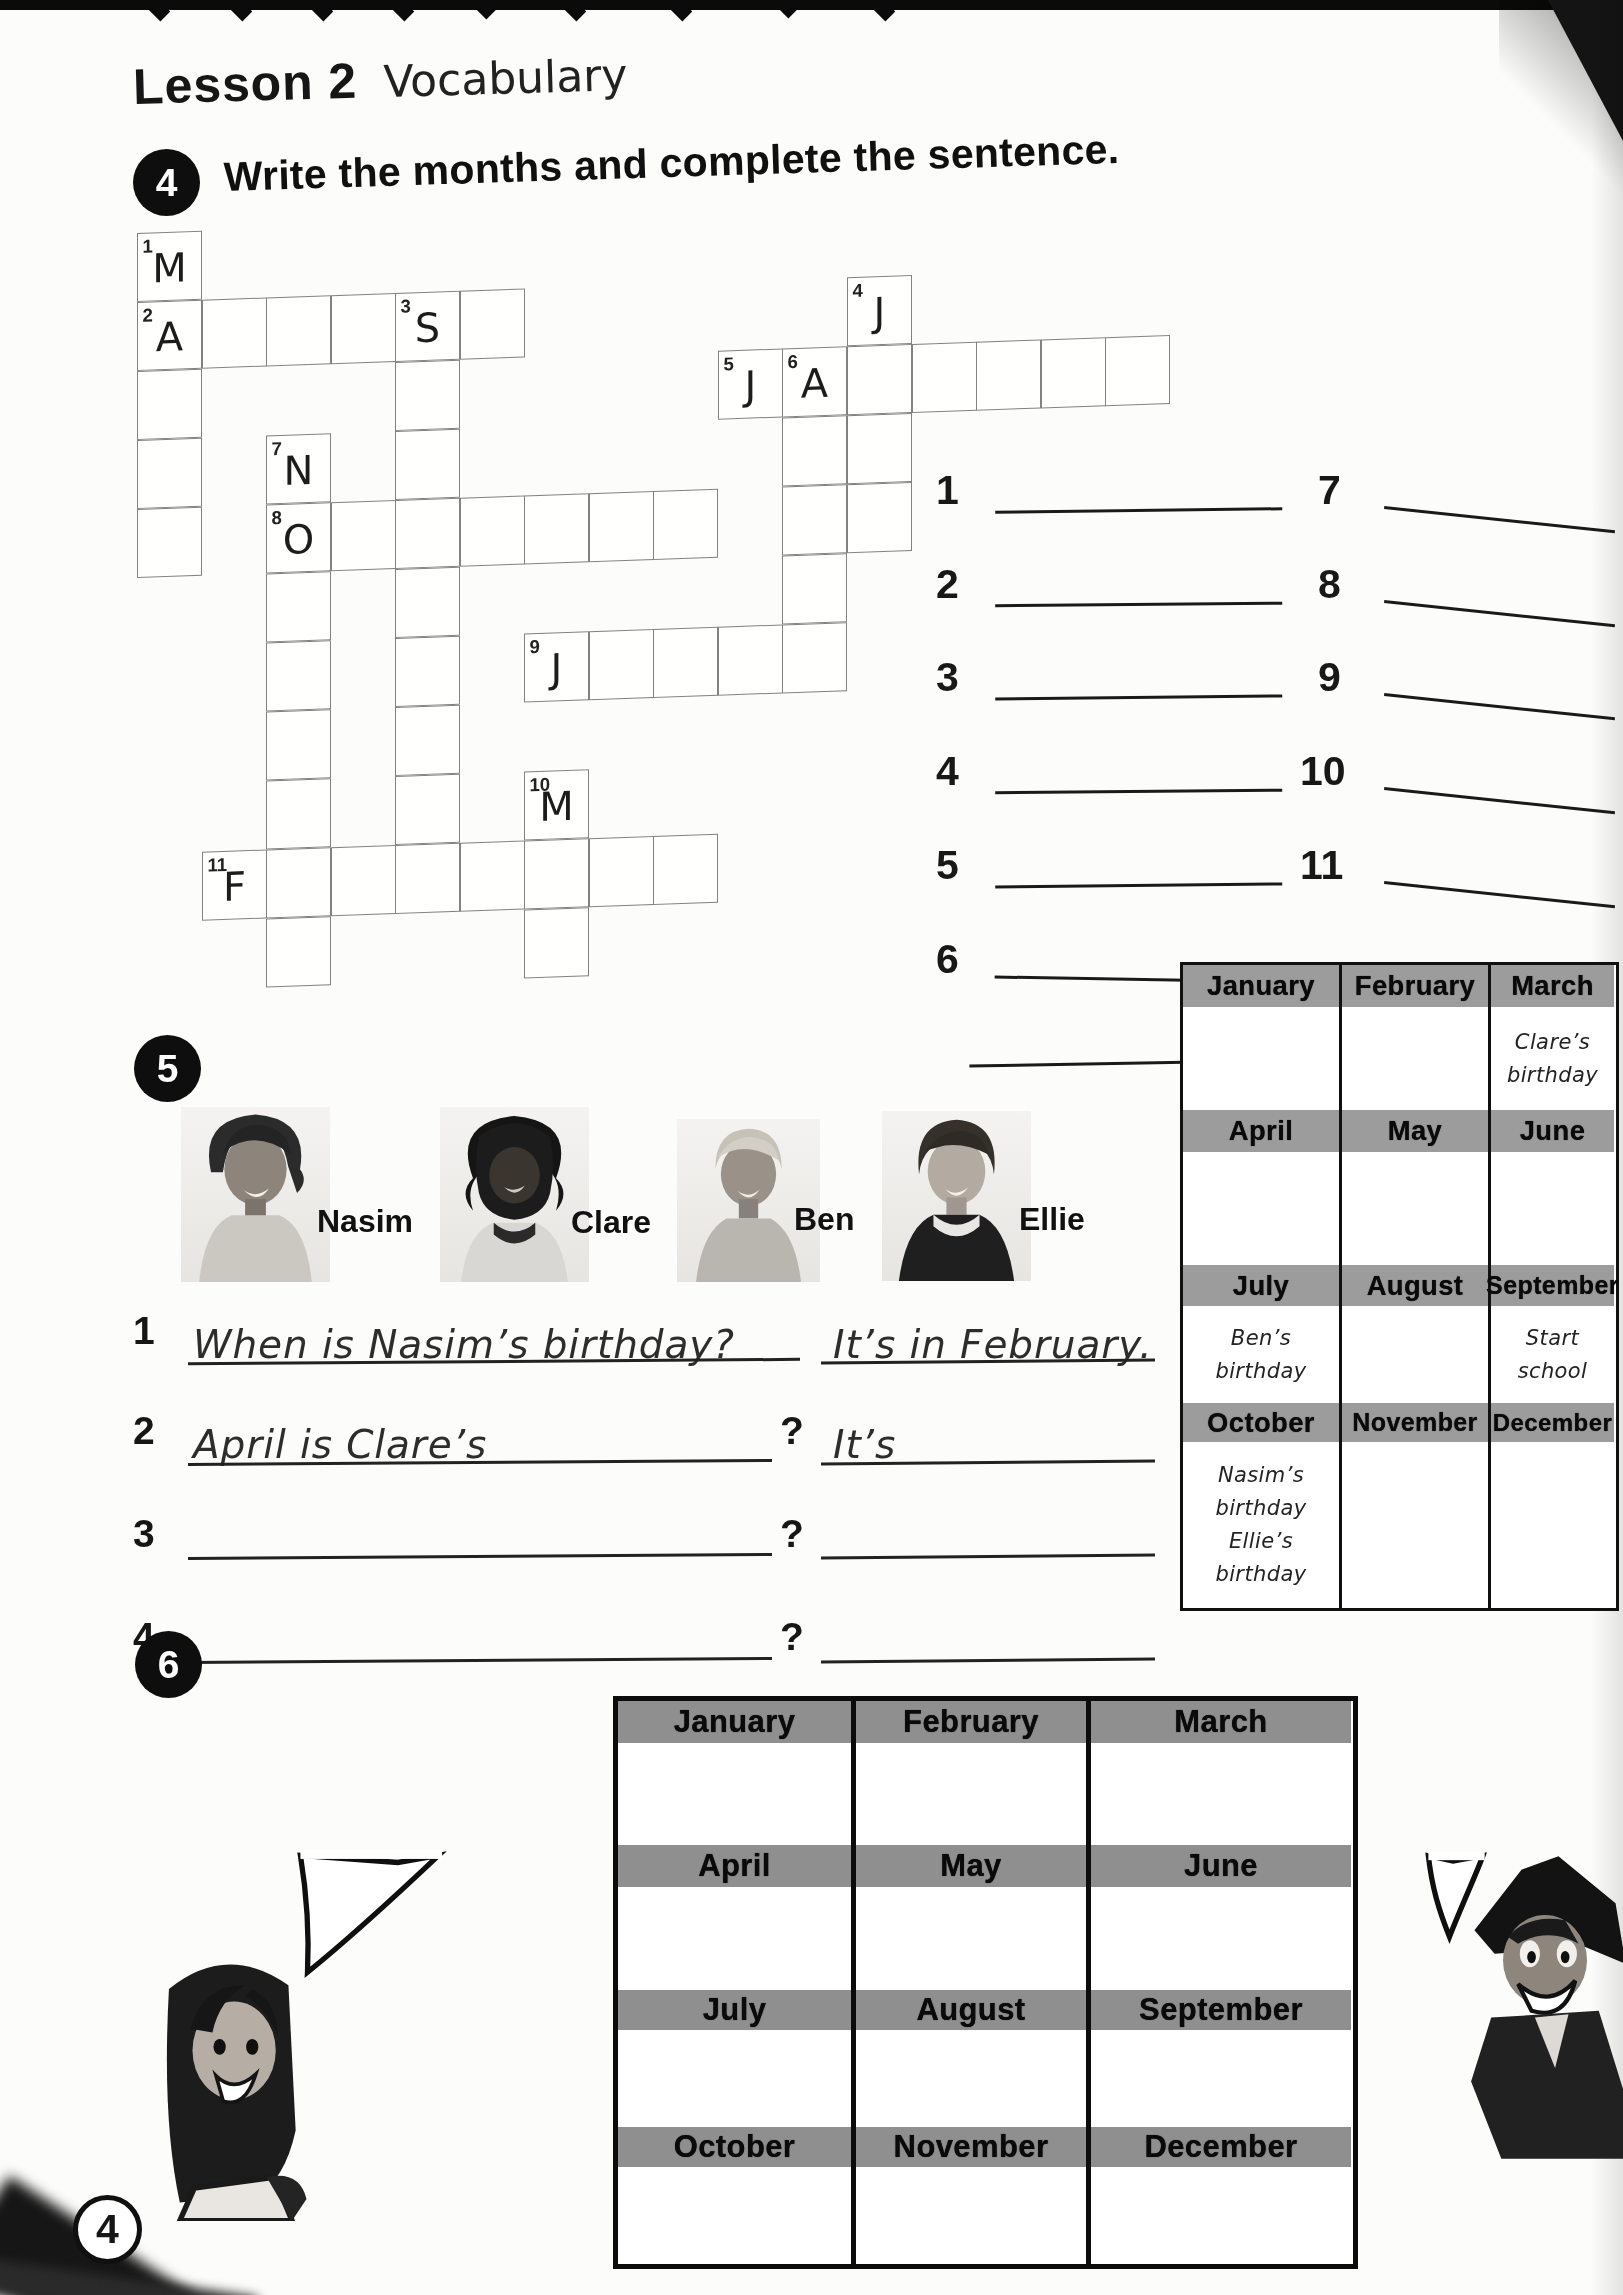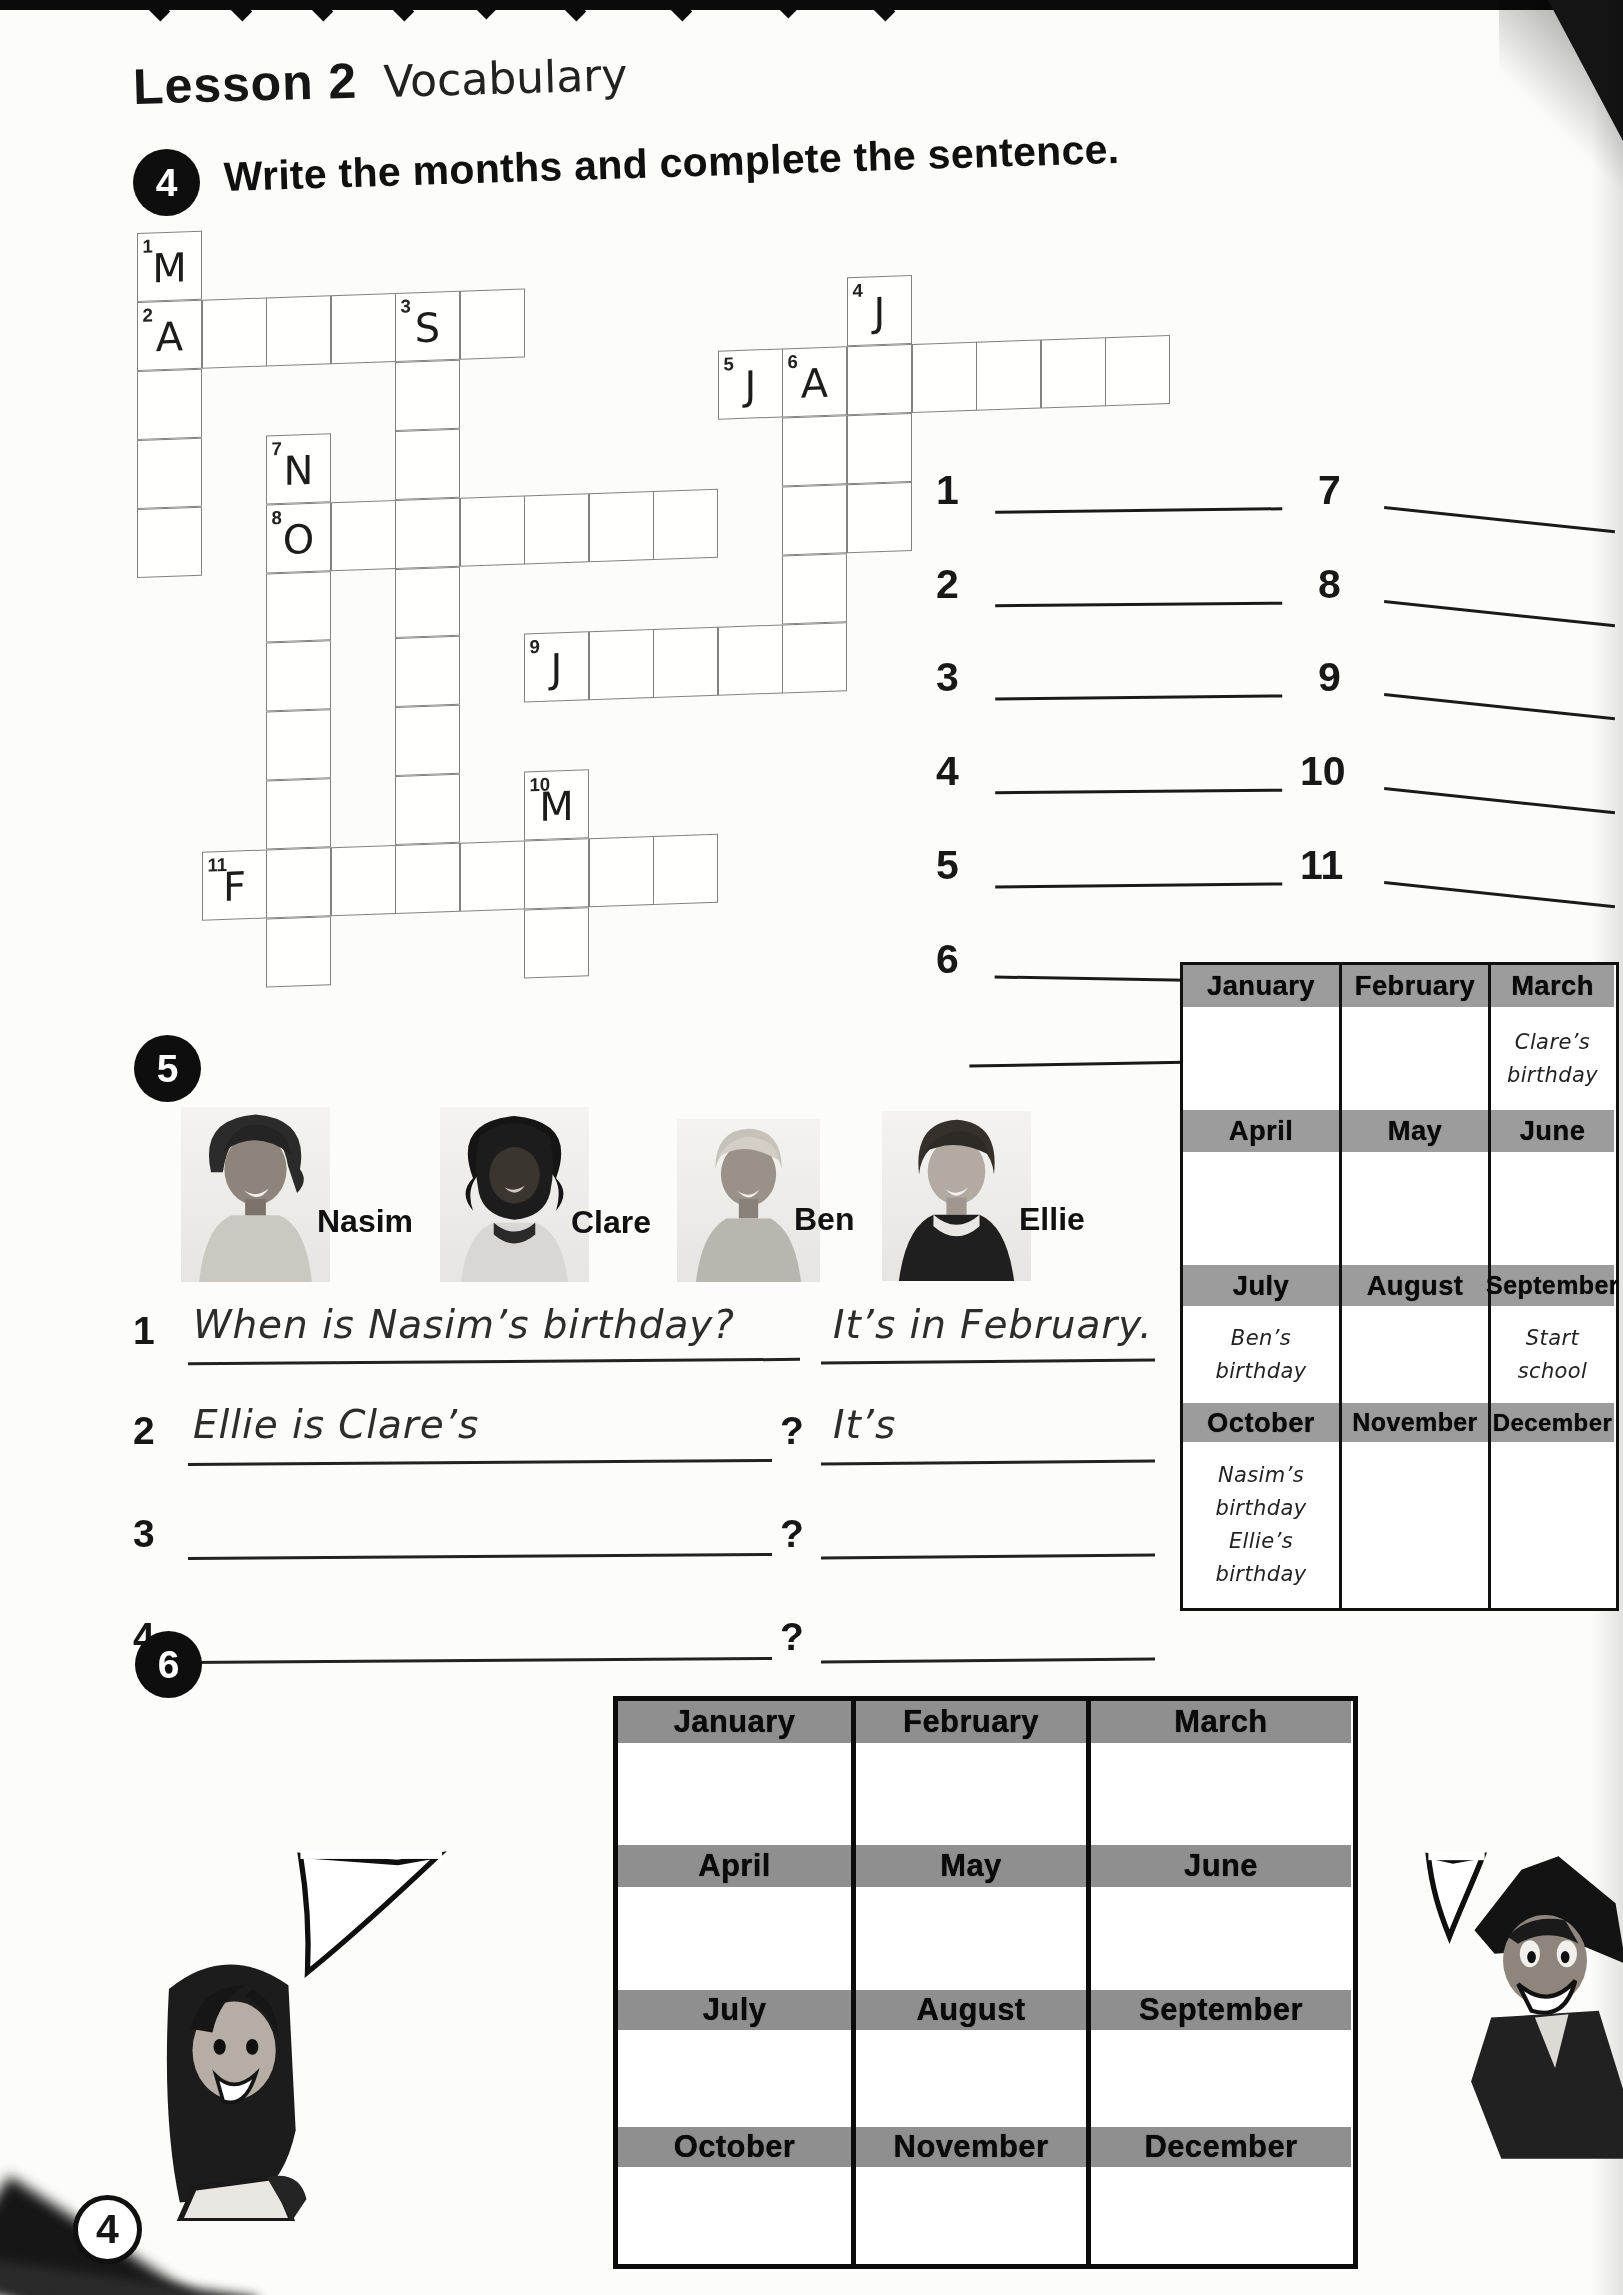--- a/index.html
+++ b/index.html
@@ -37,21 +37,21 @@
   .ans-line{position:absolute;border-bottom:3.5px solid #1a1a1a;height:42px;}
   .miss-line{position:absolute;left:969px;top:1020px;width:285px;height:42px;border-bottom:3.5px solid #1a1a1a;transform:rotate(-1deg);}
   .miss-text{position:absolute;left:1268px;top:1015px;font-size:46px;font-weight:600;transform:rotate(-1deg);}
   
   .photo{position:absolute;background:linear-gradient(#f4f3f1,#e7e5e1);}
   .photo svg{display:block;width:100%;height:100%;}
   .pname{position:absolute;font-size:32px;font-weight:700;color:#111;}
   .qa-num{position:absolute;font-size:39px;font-weight:700;}
   .qa-line{position:absolute;border-bottom:3.5px solid #222;}
   .hand{position:absolute;font-family:"DejaVu Sans",sans-serif;font-style:italic;font-size:39px;
-        color:#2d2d2d;letter-spacing:0.9px;white-space:nowrap;}
+        color:#2d2d2d;letter-spacing:0.9px;white-space:nowrap;margin-top:20px;}
   .qa-mark{position:absolute;font-size:39px;font-weight:600;}
   .cal{position:absolute;left:1180px;top:962px;width:439px;border:3.5px solid #101010;background:#fff;box-sizing:border-box;}
   .cal-row{display:flex;width:100%;}
   .cal-cell{box-sizing:border-box;border-left:3.5px solid #101010;display:flex;align-items:center;justify-content:center;text-align:center;}
   .cal-cell:first-child{border-left:none;}
   .cal-head{background:#9c9c9c;font-size:27.4px;font-weight:700;color:#0a0a0a;letter-spacing:0.4px;text-shadow:0 0 0.9px #222;}
   .cal-note{font-family:"DejaVu Sans",sans-serif;font-style:italic;font-size:21px;line-height:33px;
             color:#232323;white-space:pre-line;letter-spacing:0.4px;}
   .c1{width:156px;} .c2{width:149px;} .c3{width:126px;}
   
@@ -290,21 +290,21 @@
   </div>
   <span class="pname" style="left:1019px;top:1201px">Ellie</span>
 
   <span class="qa-num" style="left:133px;top:1309px">1</span>
   <span class="hand" style="left:193px;top:1302px">When is Nasim’s birthday?</span>
   <div class="qa-line" style="left:188px;top:1360px;width:612px;transform:rotate(-0.4deg)"></div>
   <span class="hand" style="left:833px;top:1302px">It’s in February.</span>
   <div class="qa-line" style="left:821px;top:1360px;width:334px;transform:rotate(-0.5deg)"></div>
 
   <span class="qa-num" style="left:133px;top:1409px">2</span>
-  <span class="hand" style="left:193px;top:1402px">Ellie is Clare’s</span>
+  <span class="hand" style="left:193px;top:1402px">April is Clare’s</span>
   <div class="qa-line" style="left:188px;top:1461px;width:584px;transform:rotate(-0.4deg)"></div>
   <span class="qa-mark" style="left:780px;top:1409px">?</span>
   <span class="hand" style="left:833px;top:1402px">It’s</span>
   <div class="qa-line" style="left:821px;top:1461px;width:334px;transform:rotate(-0.5deg)"></div>
 
   <span class="qa-num" style="left:133px;top:1512px">3</span>
   <div class="qa-line" style="left:188px;top:1555px;width:584px;transform:rotate(-0.4deg)"></div>
   <span class="qa-mark" style="left:780px;top:1512px">?</span>
   <div class="qa-line" style="left:821px;top:1555px;width:334px;transform:rotate(-0.5deg)"></div>
 

